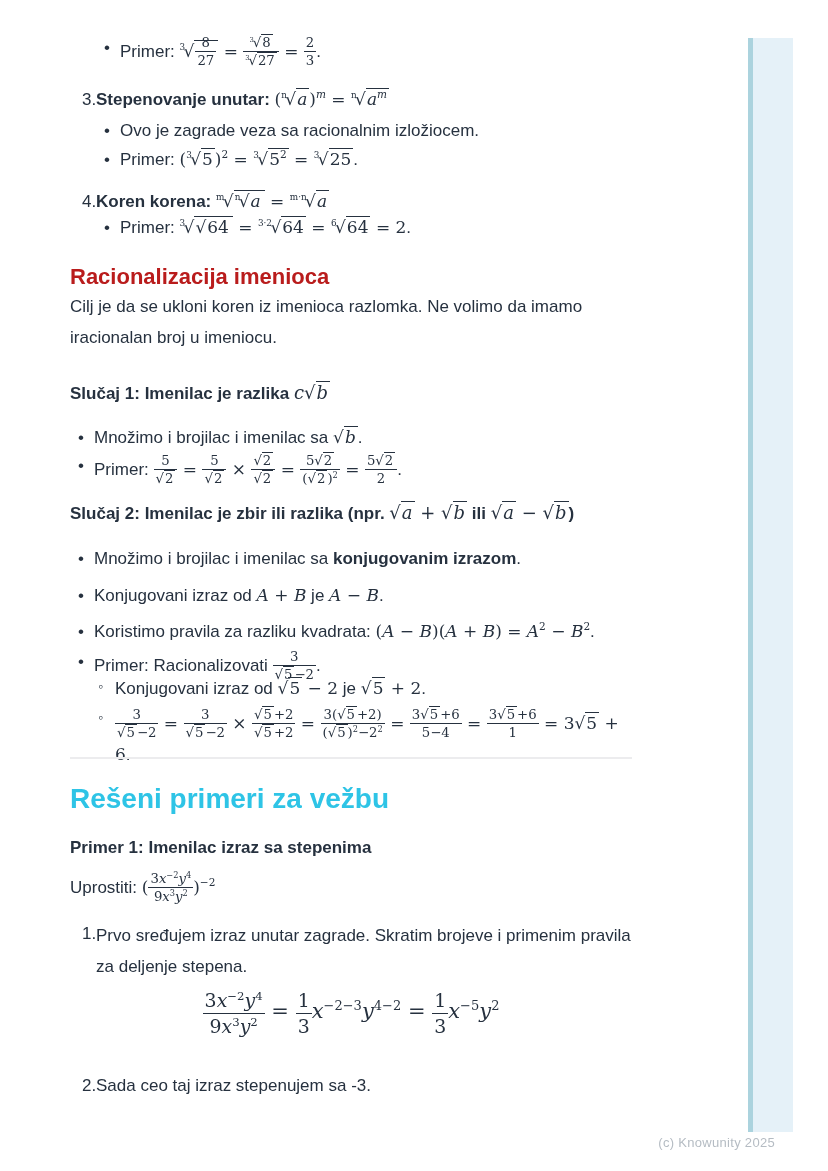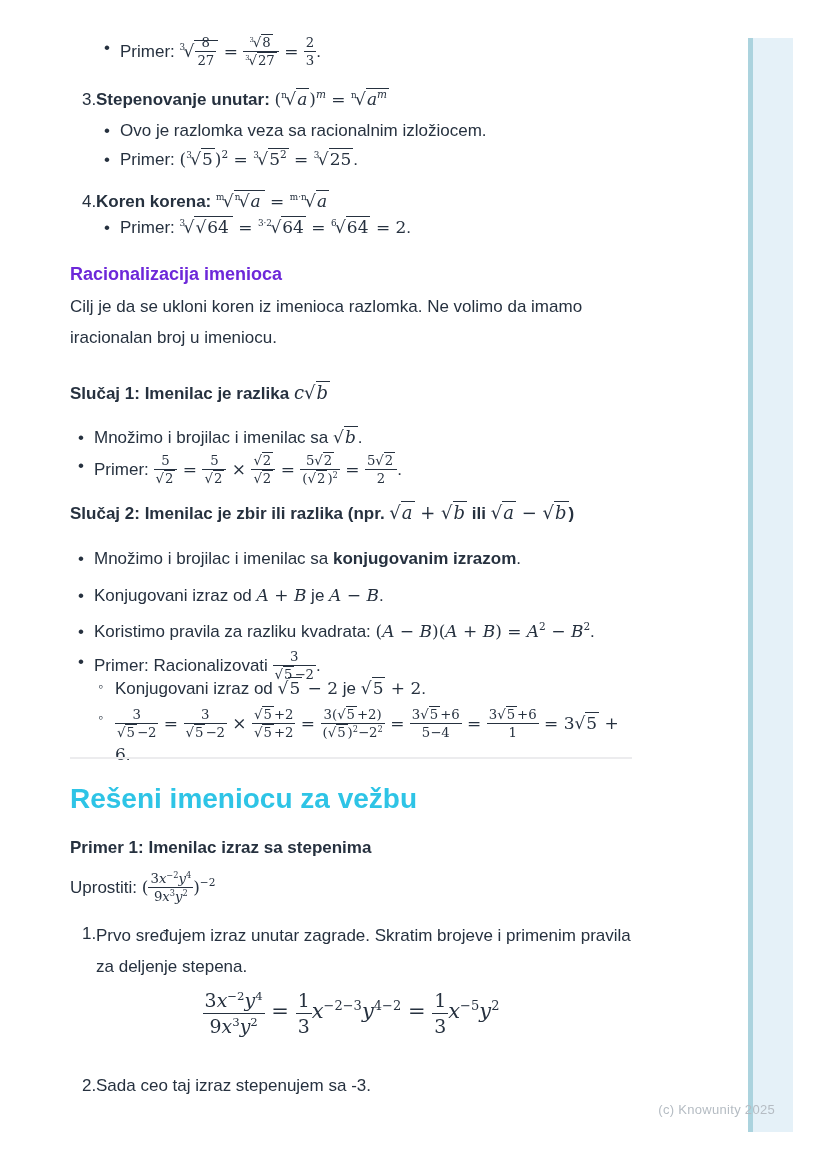--- a/index.html
+++ b/index.html
@@ -18,21 +18,21 @@
   .row { display:flex; align-items:flex-start; }
   .marker { flex:0 0 auto; }
   .body { flex:1 1 auto; }
   .ind-num .marker  { width:26px; padding-left:12px; }
   .ind-b1  .marker  { width:24px; padding-left:8px; }
   .ind-b2  .marker  { width:50px; padding-left:34px; }
   .ind-sub .marker  { width:45px; padding-left:28px; font-size:14px; }
 
   b, h1, h2, h3 { font-weight:700; }
   .h1-accent { color:#2ec4e6; font-size:28px; line-height:1.2; }
-  .h2-accent { color:#6d28d9; font-size:18px; line-height:1.2; }
+  .h2-accent { color:#b91c1c; font-size:22px; line-height:1.2; }
   .h3 { font-size:17px; }
   .h3 .math { font-weight:400; font-size:18px; }
   .intro { line-height:1.82; }
 
   
   .math { font-family:"DejaVu Serif", serif; line-height:1.25; }
   .math i { font-style:italic; }
   .math sup { font-size:0.62em; line-height:0; }
   .frac { display:inline-block; vertical-align:-0.62em; text-align:center; font-size:0.78em; line-height:1.3; }
   .frac .num, .frac .den { display:block; padding:0 2px; }
@@ -41,21 +41,21 @@
   .sqrt .idx { font-size:0.52em; vertical-align:0.75em; margin-right:-0.18em; line-height:0; }
   .rsign { }
   .radicand { border-top:1.2px solid currentColor; padding:0 2px 0 1px; }
 
   .display-eq { text-align:center; font-size:21px; }
   .display-eq .frac { font-size:0.9em; vertical-align:-0.75em; }
 
   .divider { border:none; border-top:2px solid #ececee; width:562px; }
 
   .footer {
-    position:absolute; top:1102px; right:53px; z-index:3;
+    position:absolute; top:1135px; right:53px; z-index:3;
     font-size:13px; color:#b5bcc3; letter-spacing:0.3px;
   }
 </style>
 </head>
 <body>
 
 <div class="page">
   <div class="edge-bar"></div>
 
   <div class="content">
@@ -65,21 +65,21 @@
       <span class="body"><span>Primer: </span><span class="math"><span class="sqrt"><sup class="idx">3</sup><span class="rsign">√</span><span class="radicand"><span class="frac"><span class="num">8</span><span class="den">27</span></span></span></span> = <span class="frac"><span class="num"><span class="sqrt"><sup class="idx">3</sup><span class="rsign">√</span><span class="radicand">8</span></span></span><span class="den"><span class="sqrt"><sup class="idx">3</sup><span class="rsign">√</span><span class="radicand">27</span></span></span></span> = <span class="frac"><span class="num">2</span><span class="den">3</span></span></span><span>.</span></span>
     </div>
 
     <div class="blk row ind-num" style="top:86px">
       <span class="marker">3.</span>
       <span class="body"><b>Stepenovanje unutar: </b><span class="math">(<span class="sqrt"><sup class="idx">n</sup><span class="rsign">√</span><span class="radicand"><i>a</i></span></span>)<sup><i>m</i></sup> = <span class="sqrt"><sup class="idx">n</sup><span class="rsign">√</span><span class="radicand"><i>a</i><sup><i>m</i></sup></span></span></span></span>
     </div>
 
     <div class="blk row ind-b2" style="top:117px">
       <span class="marker">•</span>
-      <span class="body">Ovo je razlomka veza sa racionalnim izložiocem.</span>
+      <span class="body">Ovo je zagrade veza sa racionalnim izložiocem.</span>
     </div>
 
     <div class="blk row ind-b2" style="top:146px">
       <span class="marker">•</span>
       <span class="body"><span>Primer: </span><span class="math">(<span class="sqrt"><sup class="idx">3</sup><span class="rsign">√</span><span class="radicand">5</span></span>)<sup>2</sup> = <span class="sqrt"><sup class="idx">3</sup><span class="rsign">√</span><span class="radicand">5<sup>2</sup></span></span> = <span class="sqrt"><sup class="idx">3</sup><span class="rsign">√</span><span class="radicand">25</span></span></span><span>.</span></span>
     </div>
 
     <div class="blk row ind-num" style="top:188px">
       <span class="marker">4.</span>
       <span class="body"><b>Koren korena: </b><span class="math"><span class="sqrt"><sup class="idx">m</sup><span class="rsign">√</span><span class="radicand"><span class="sqrt"><sup class="idx">n</sup><span class="rsign">√</span><span class="radicand"><i>a</i></span></span></span></span> = <span class="sqrt"><sup class="idx">m·n</sup><span class="rsign">√</span><span class="radicand"><i>a</i></span></span></span></span>
@@ -133,21 +133,21 @@
       <span class="body"><span>Konjugovani izraz od </span><span class="math"><span class="sqrt"><span class="rsign">√</span><span class="radicand">5</span></span> − 2</span><span> je </span><span class="math"><span class="sqrt"><span class="rsign">√</span><span class="radicand">5</span></span> + 2</span><span>.</span></span>
     </div>
 
     <div class="blk row ind-sub" style="top:706px">
       <span class="marker">◦</span>
       <span class="body"><span class="math"><span class="frac"><span class="num">3</span><span class="den"><span class="sqrt"><span class="rsign">√</span><span class="radicand">5</span></span>−2</span></span> = <span class="frac"><span class="num">3</span><span class="den"><span class="sqrt"><span class="rsign">√</span><span class="radicand">5</span></span>−2</span></span> × <span class="frac"><span class="num"><span class="sqrt"><span class="rsign">√</span><span class="radicand">5</span></span>+2</span><span class="den"><span class="sqrt"><span class="rsign">√</span><span class="radicand">5</span></span>+2</span></span> = <span class="frac"><span class="num">3(<span class="sqrt"><span class="rsign">√</span><span class="radicand">5</span></span>+2)</span><span class="den">(<span class="sqrt"><span class="rsign">√</span><span class="radicand">5</span></span>)<sup>2</sup>−2<sup>2</sup></span></span> = <span class="frac"><span class="num">3<span class="sqrt"><span class="rsign">√</span><span class="radicand">5</span></span>+6</span><span class="den">5−4</span></span> = <span class="frac"><span class="num">3<span class="sqrt"><span class="rsign">√</span><span class="radicand">5</span></span>+6</span><span class="den">1</span></span> = 3<span class="sqrt"><span class="rsign">√</span><span class="radicand">5</span></span> + 6</span><span>.</span></span>
     </div>
 
     <hr class="blk divider" style="top:757px">
 
-    <h1 class="blk h1-accent" style="top:782px">Rešeni imeniocu za vežbu</h1>
+    <h1 class="blk h1-accent" style="top:782px">Rešeni primeri za vežbu</h1>
 
     <h3 class="blk h3" style="top:834px">Primer 1: Imenilac izraz sa stepenima</h3>
 
     <div class="blk" style="top:870px">
       <span>Uprostiti: </span><span class="math">(<span class="frac"><span class="num">3<i>x</i><sup>−2</sup><i>y</i><sup>4</sup></span><span class="den">9<i>x</i><sup>3</sup><i>y</i><sup>2</sup></span></span>)<sup>−2</sup></span>
     </div>
 
     <div class="blk row ind-num" style="top:920px">
       <span class="marker">1.</span>
       <span class="body" style="line-height:1.85">Prvo sređujem izraz unutar zagrade. Skratim brojeve i primenim pravila za deljenje stepena.</span>

